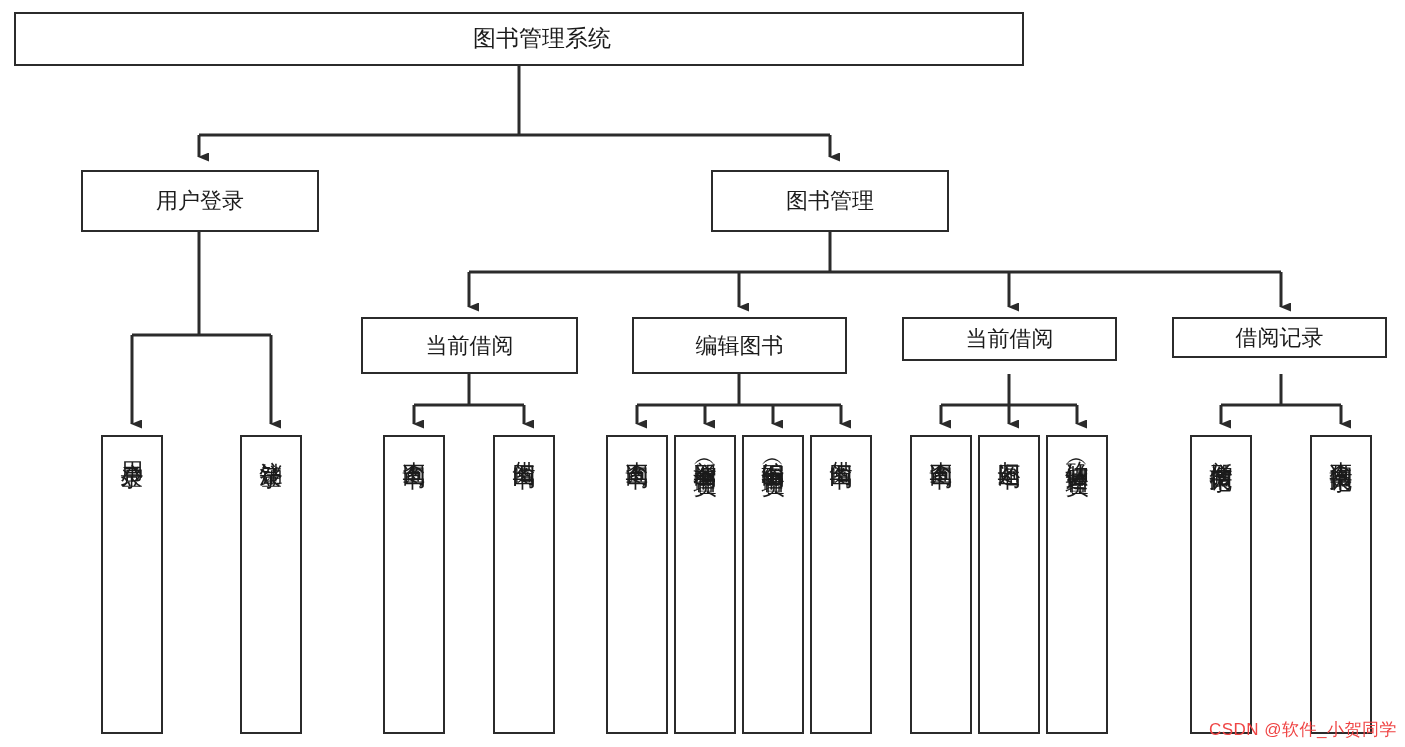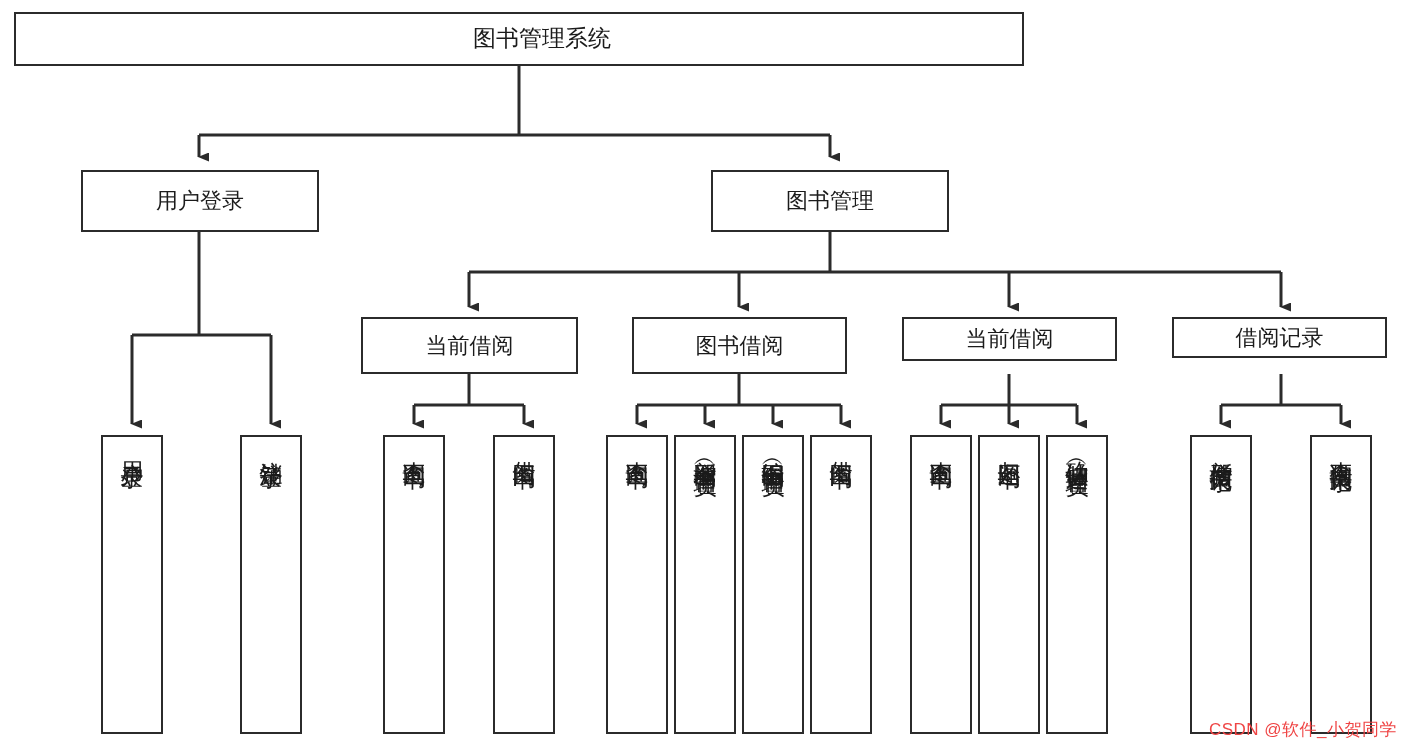--- a/index.html
+++ b/index.html
@@ -140,21 +140,21 @@
 
   <div class="node level2" style="left:711px; top:170px; width:238px; height:62px;">
     <span class="node-label">图书管理</span>
   </div>
 
   <div class="node level2" style="left:361px; top:317px; width:217px; height:57px;">
     <span class="node-label">当前借阅</span>
   </div>
 
   <div class="node level2" style="left:632px; top:317px; width:215px; height:57px;">
-    <span class="node-label">图书借阅</span>
+    <span class="node-label">编辑图书</span>
   </div>
 
   <div class="node level2" style="left:902px; top:317px; width:215px; height:44px;">
     <span class="node-label">当前借阅</span>
   </div>
 
   <div class="node level2" style="left:1172px; top:317px; width:215px; height:41px;">
     <span class="node-label">借阅记录</span>
   </div>
 

